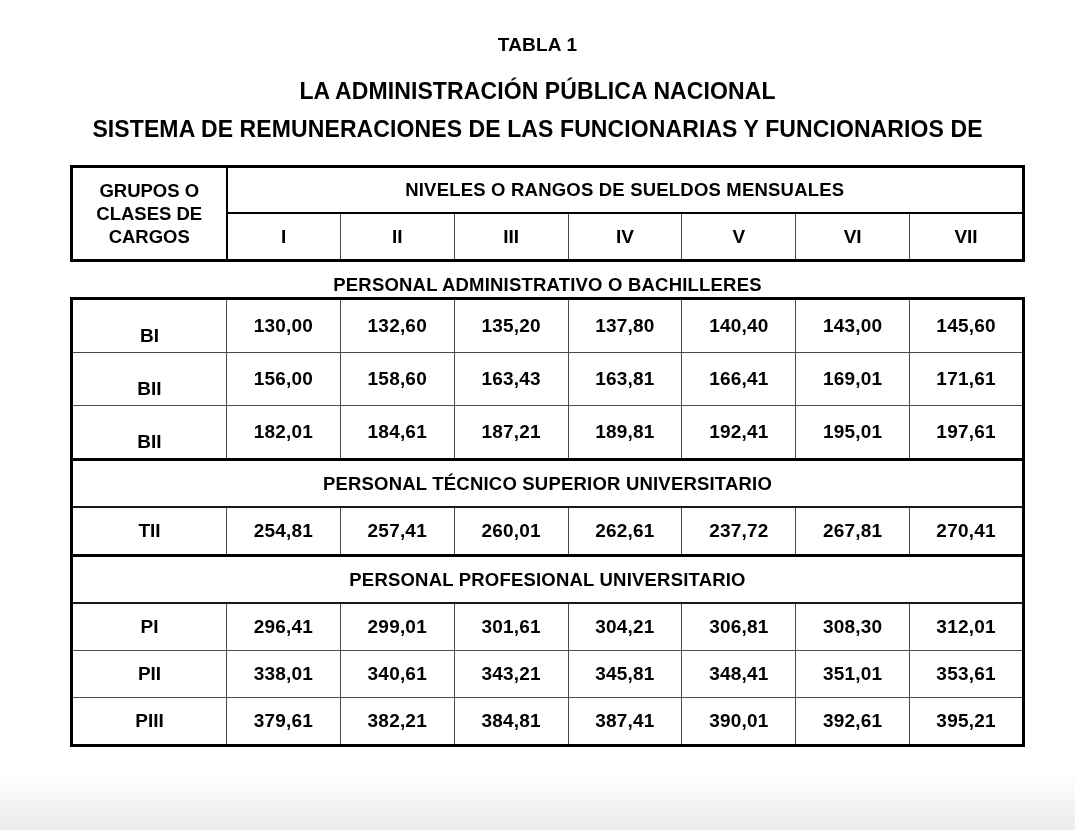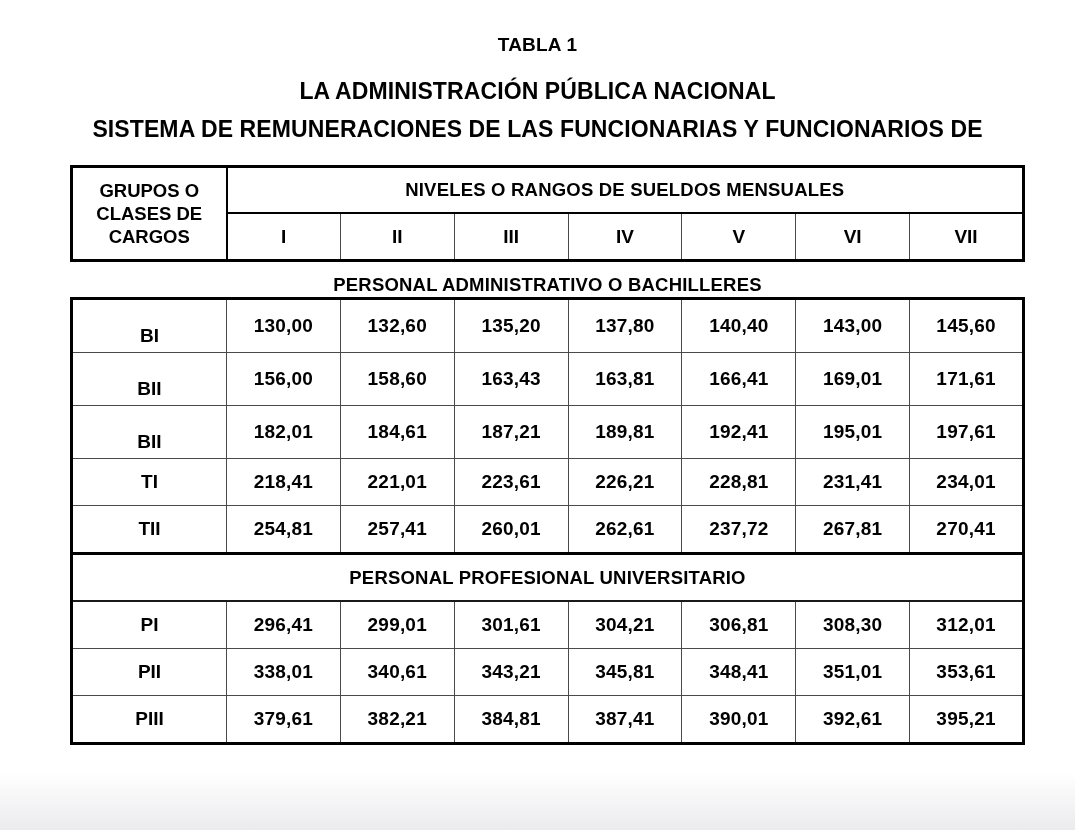--- a/index.html
+++ b/index.html
@@ -128,29 +128,22 @@
           <tr class="data-row b-row">
             <td class="label">BII</td>
             <td class="val">182,01</td>
             <td class="val">184,61</td>
             <td class="val">187,21</td>
             <td class="val">189,81</td>
             <td class="val">192,41</td>
             <td class="val">195,01</td>
             <td class="val">197,61</td>
           </tr>
-          <tr class="data-row">
-            <td class="label">TI</td>
-            <td class="val">218,41</td>
-            <td class="val">221,01</td>
-            <td class="val">223,61</td>
-            <td class="val">226,21</td>
-            <td class="val">228,81</td>
-            <td class="val">231,41</td>
-            <td class="val">234,01</td>
+          <tr class="section-row">
+            <td colspan="8">PERSONAL TÉCNICO SUPERIOR UNIVERSITARIO</td>
           </tr>
           <tr class="data-row">
             <td class="label">TII</td>
             <td class="val">254,81</td>
             <td class="val">257,41</td>
             <td class="val">260,01</td>
             <td class="val">262,61</td>
             <td class="val">237,72</td>
             <td class="val">267,81</td>
             <td class="val">270,41</td>

